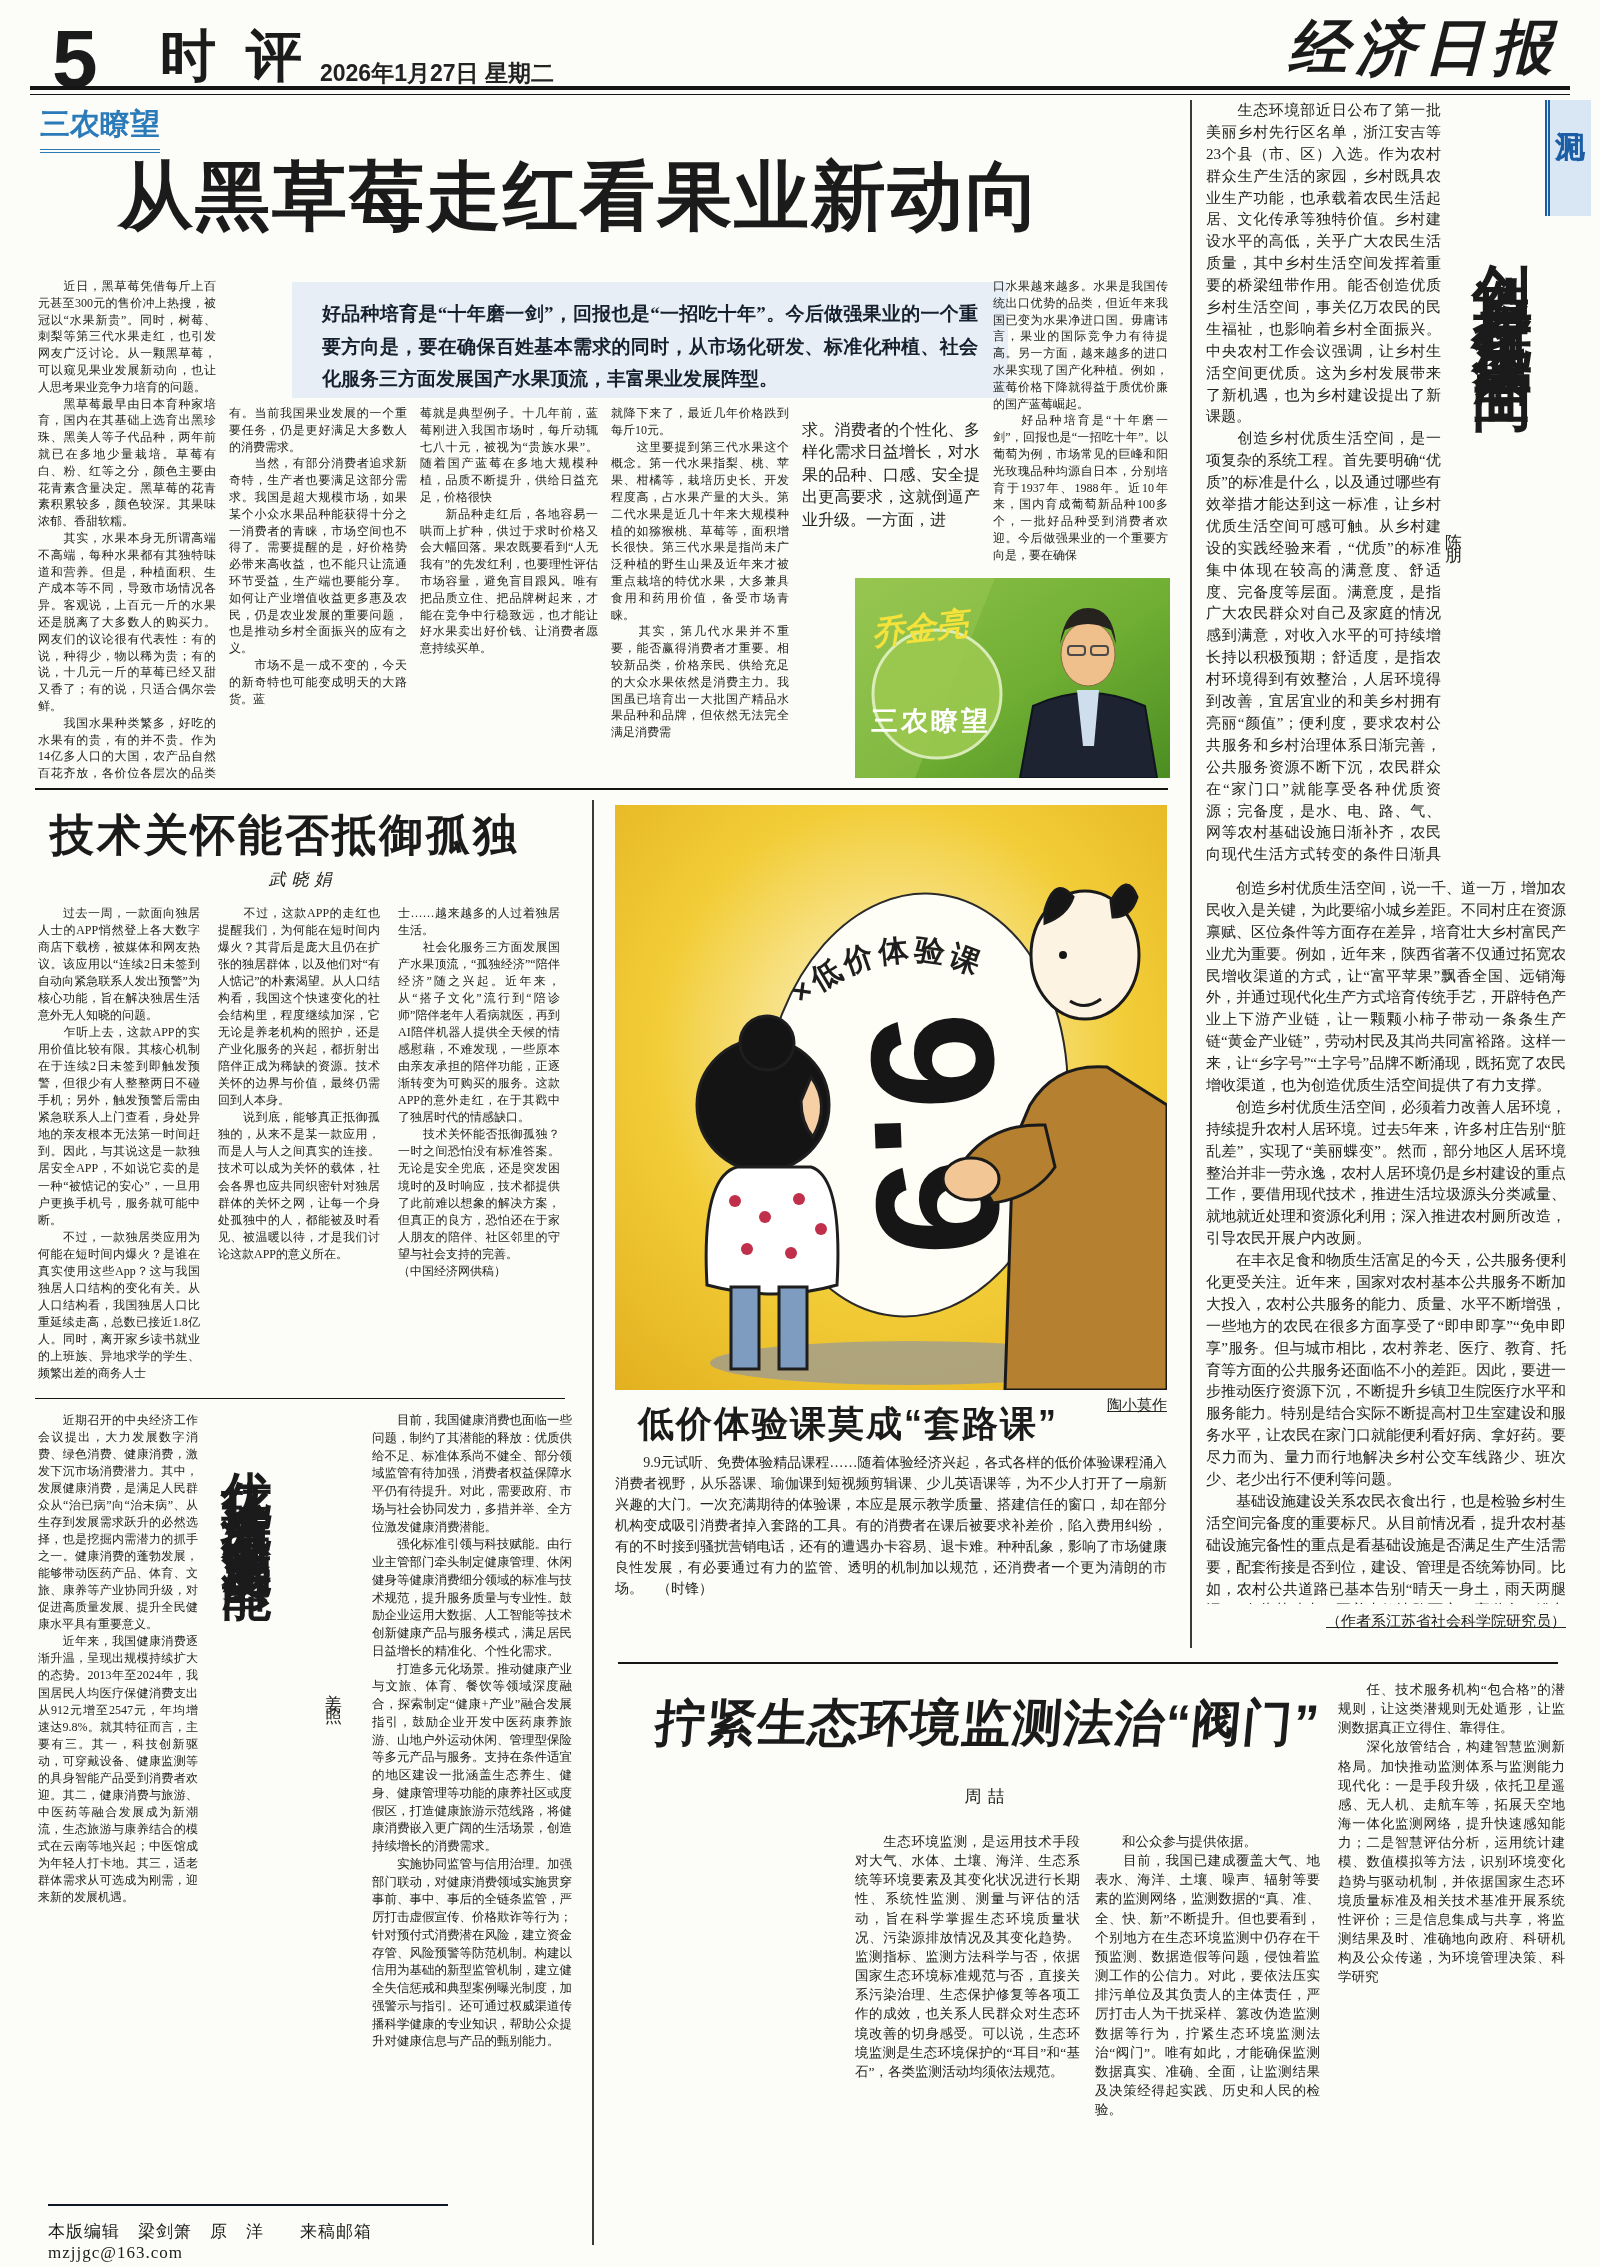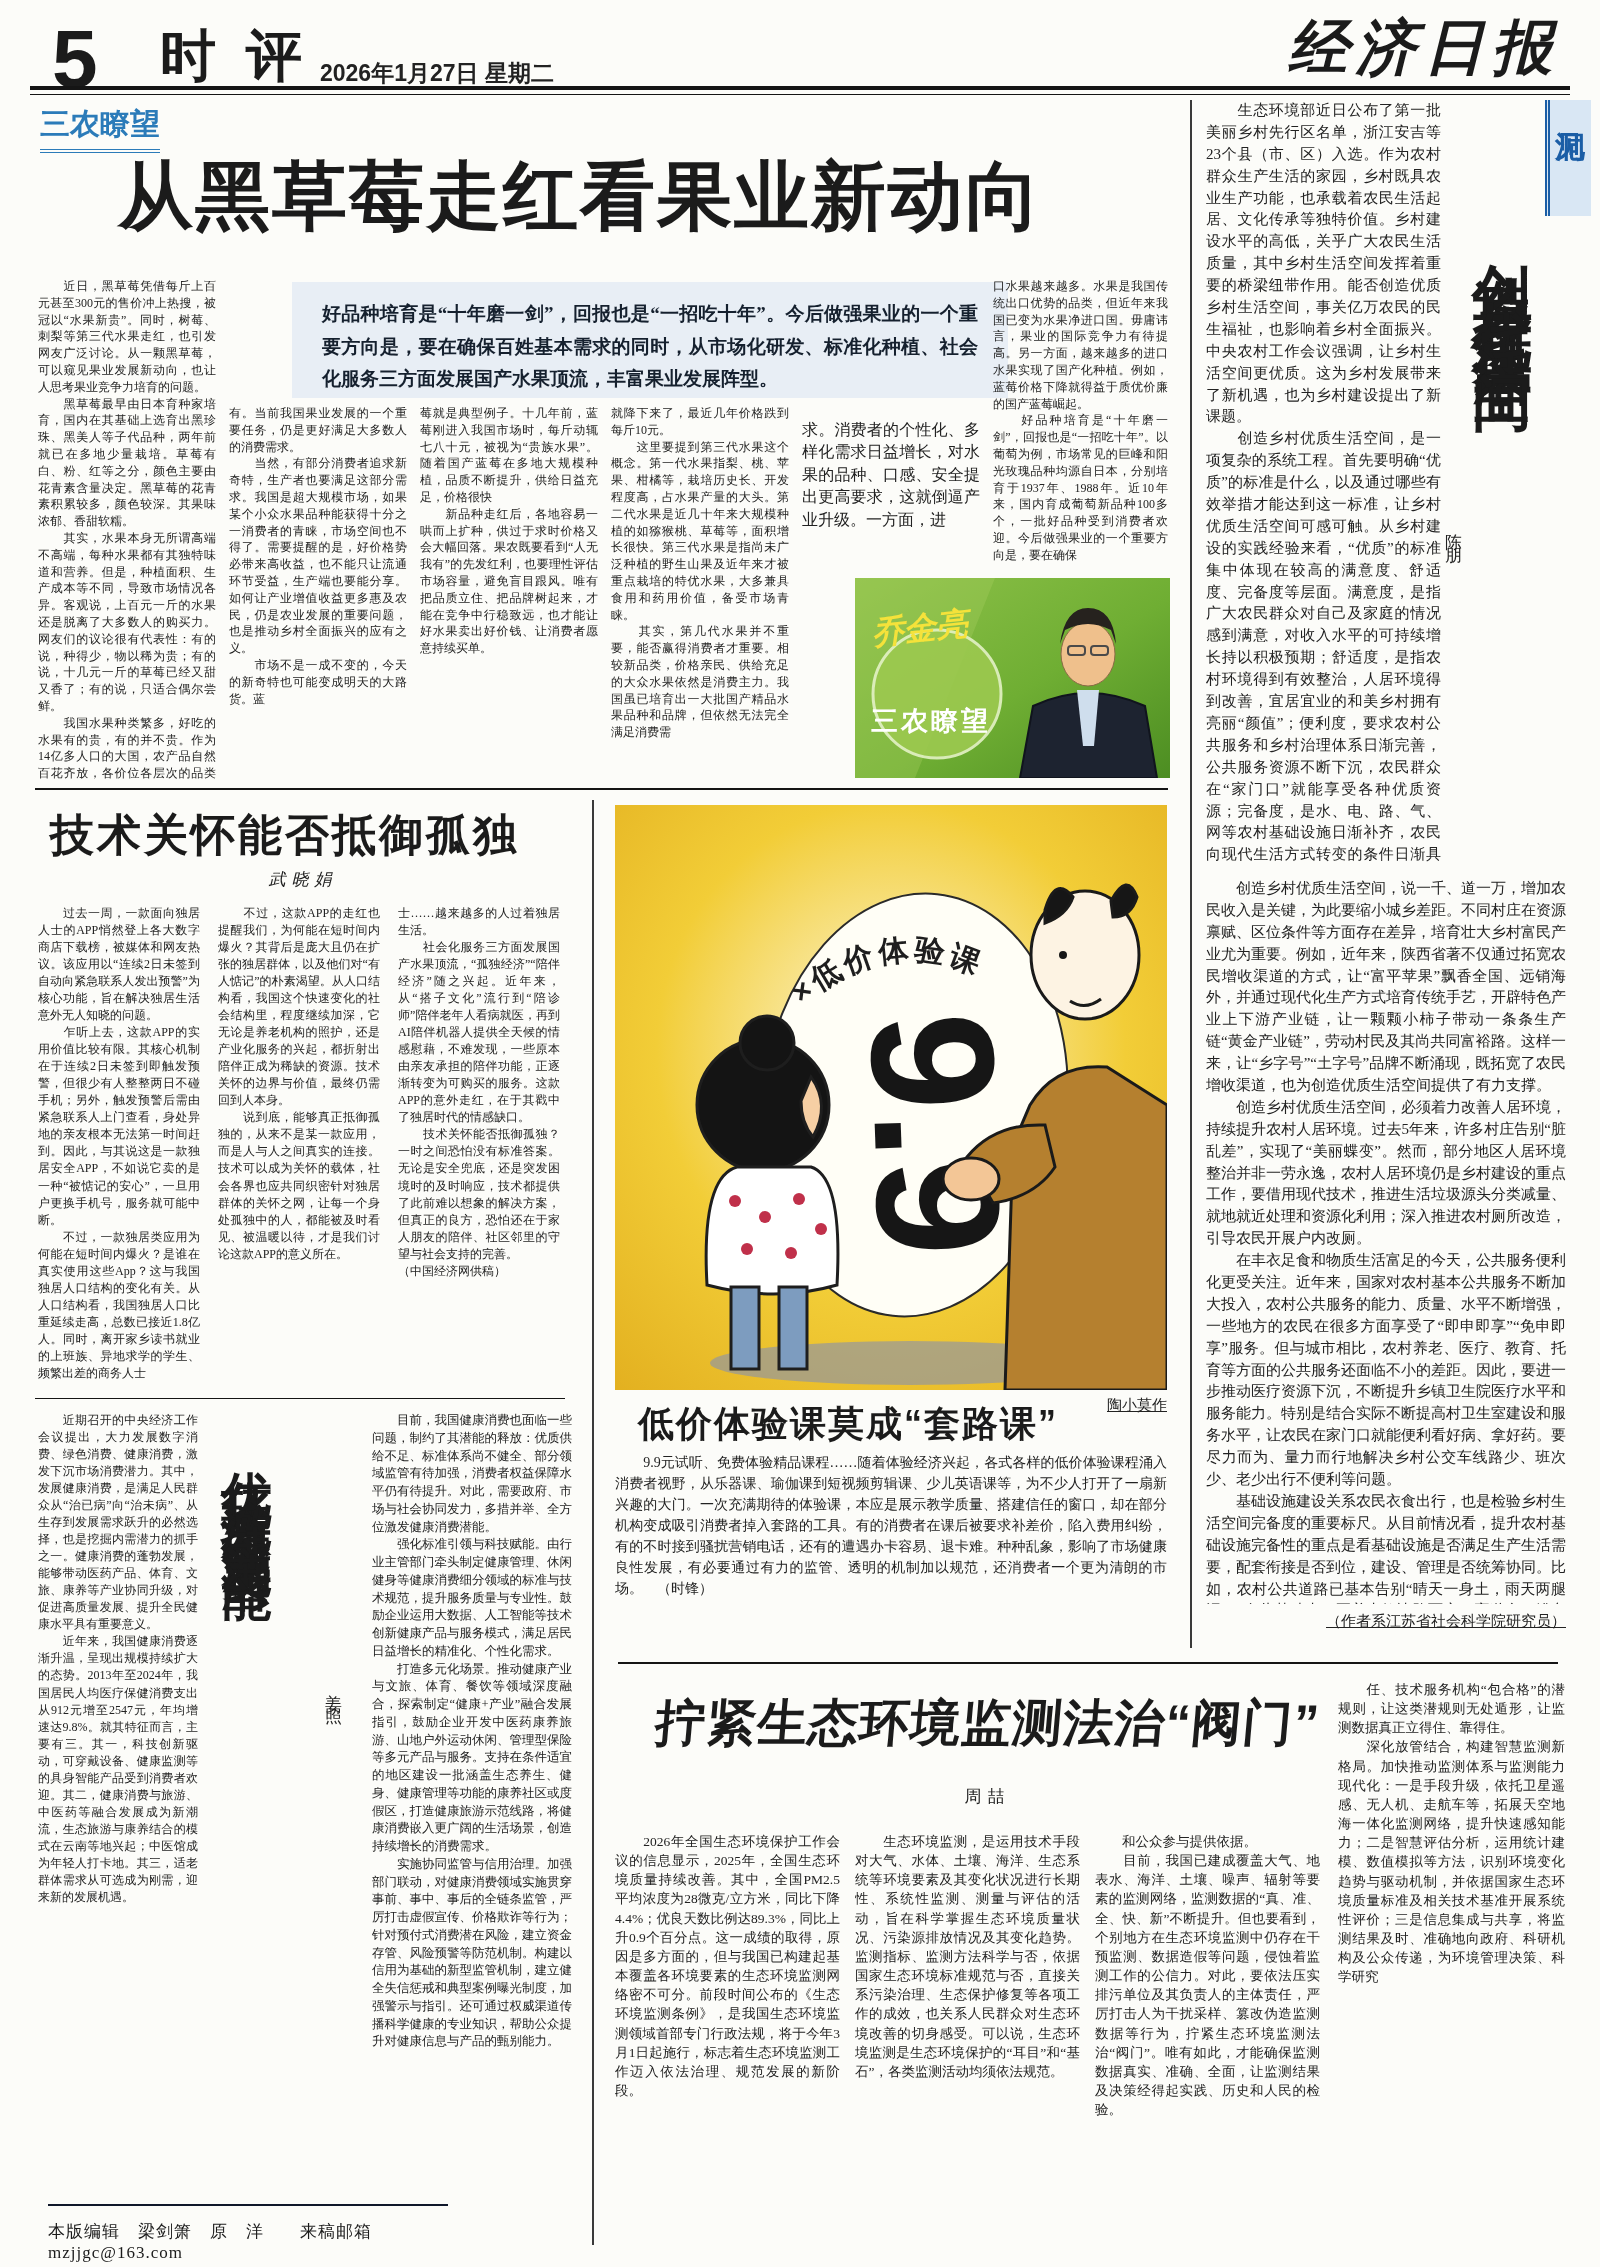--- a/index.html
+++ b/index.html
@@ -188,21 +188,20 @@
   <div class="abs byline-right" style="left:900px;top:1396px;width:267px;font-size:15px;">陶小莫作</div>
 
   <div class="abs caption-title" style="left:638px;top:1400px;">低价体验课莫成“套路课”</div>
 
   <div class="col" style="left:615px;top:1452px;width:552px;height:170px;font-size:14px;line-height:1.5;">　　9.9元试听、免费体验精品课程……随着体验经济兴起，各式各样的低价体验课程涌入消费者视野，从乐器课、瑜伽课到短视频剪辑课、少儿英语课等，为不少人打开了一扇新兴趣的大门。一次充满期待的体验课，本应是展示教学质量、搭建信任的窗口，却在部分机构变成吸引消费者掉入套路的工具。有的消费者在课后被要求补差价，陷入费用纠纷，有的不时接到骚扰营销电话，还有的遭遇办卡容易、退卡难。种种乱象，影响了市场健康良性发展，有必要通过有力的监管、透明的机制加以规范，还消费者一个更为清朗的市场。　（时锋）</div>
 
   <div class="abs hrule" style="left:618px;top:1662px;width:940px;height:1.5px;"></div>
   <div class="abs headline-monitor" style="left:615px;top:1690px;width:745px;">拧紧生态环境监测法治“阀门”</div>
   <div class="abs author-line" style="left:615px;top:1785px;width:745px;">周喆</div>
 
-  <div class="col" style="left:615px;top:1832px;width:225px;height:413px;font-size:13.5px;line-height:1.42;">　　2026年全国生态环境保护工作会议的信息显示，2025年，全国生态环境质量持续改善。其中，全国PM2.5平均浓度为28微克/立方米，同比下降4.4%；优良天数比例达89.3%，同比上升0.9个百分点。这一成绩的取得，原因是多方面的，但与我国已构建起基本覆盖各环境要素的生态环境监测网络密不可分。前段时间公布的《生态环境监测条例》，是我国生态环境监测领域首部专门行政法规，将于今年3月1日起施行，标志着生态环境监测工作迈入依法治理、规范发展的新阶段。</div>
   <div class="col" style="left:855px;top:1832px;width:225px;height:413px;font-size:13.5px;line-height:1.42;">　　生态环境监测，是运用技术手段对大气、水体、土壤、海洋、生态系统等环境要素及其变化状况进行长期性、系统性监测、测量与评估的活动，旨在科学掌握生态环境质量状况、污染源排放情况及其变化趋势。监测指标、监测方法科学与否，依据国家生态环境标准规范与否，直接关系污染治理、生态保护修复等各项工作的成效，也关系人民群众对生态环境改善的切身感受。可以说，生态环境监测是生态环境保护的“耳目”和“基石”，各类监测活动均须依法规范。</div>
   <div class="col" style="left:1095px;top:1832px;width:225px;height:413px;font-size:13.5px;line-height:1.42;">　　和公众参与提供依据。
 　　目前，我国已建成覆盖大气、地表水、海洋、土壤、噪声、辐射等要素的监测网络，监测数据的“真、准、全、快、新”不断提升。但也要看到，个别地方在生态环境监测中仍存在干预监测、数据造假等问题，侵蚀着监测工作的公信力。对此，要依法压实排污单位及其负责人的主体责任，严厉打击人为干扰采样、篡改伪造监测数据等行为，拧紧生态环境监测法治“阀门”。唯有如此，才能确保监测数据真实、准确、全面，让监测结果及决策经得起实践、历史和人民的检验。</div>
   <div class="col" style="left:1338px;top:1680px;width:227px;height:565px;font-size:13.5px;line-height:1.42;">　　任、技术服务机构“包合格”的潜规则，让这类潜规则无处遁形，让监测数据真正立得住、靠得住。
 　　深化放管结合，构建智慧监测新格局。加快推动监测体系与监测能力现代化：一是手段升级，依托卫星遥感、无人机、走航车等，拓展天空地海一体化监测网络，提升快速感知能力；二是智慧评估分析，运用统计建模、数值模拟等方法，识别环境变化趋势与驱动机制，并依据国家生态环境质量标准及相关技术基准开展系统性评价；三是信息集成与共享，将监测结果及时、准确地向政府、科研机构及公众传递，为环境管理决策、科学研究</div>
 
   <div class="abs hrule" style="left:35px;top:1398px;width:530px;height:1px;"></div>
 
   <div class="abs vtitle vtitle-health" style="left:222px;top:1432px;height:712px;">优化环境激发健康消费潜能</div>
 

